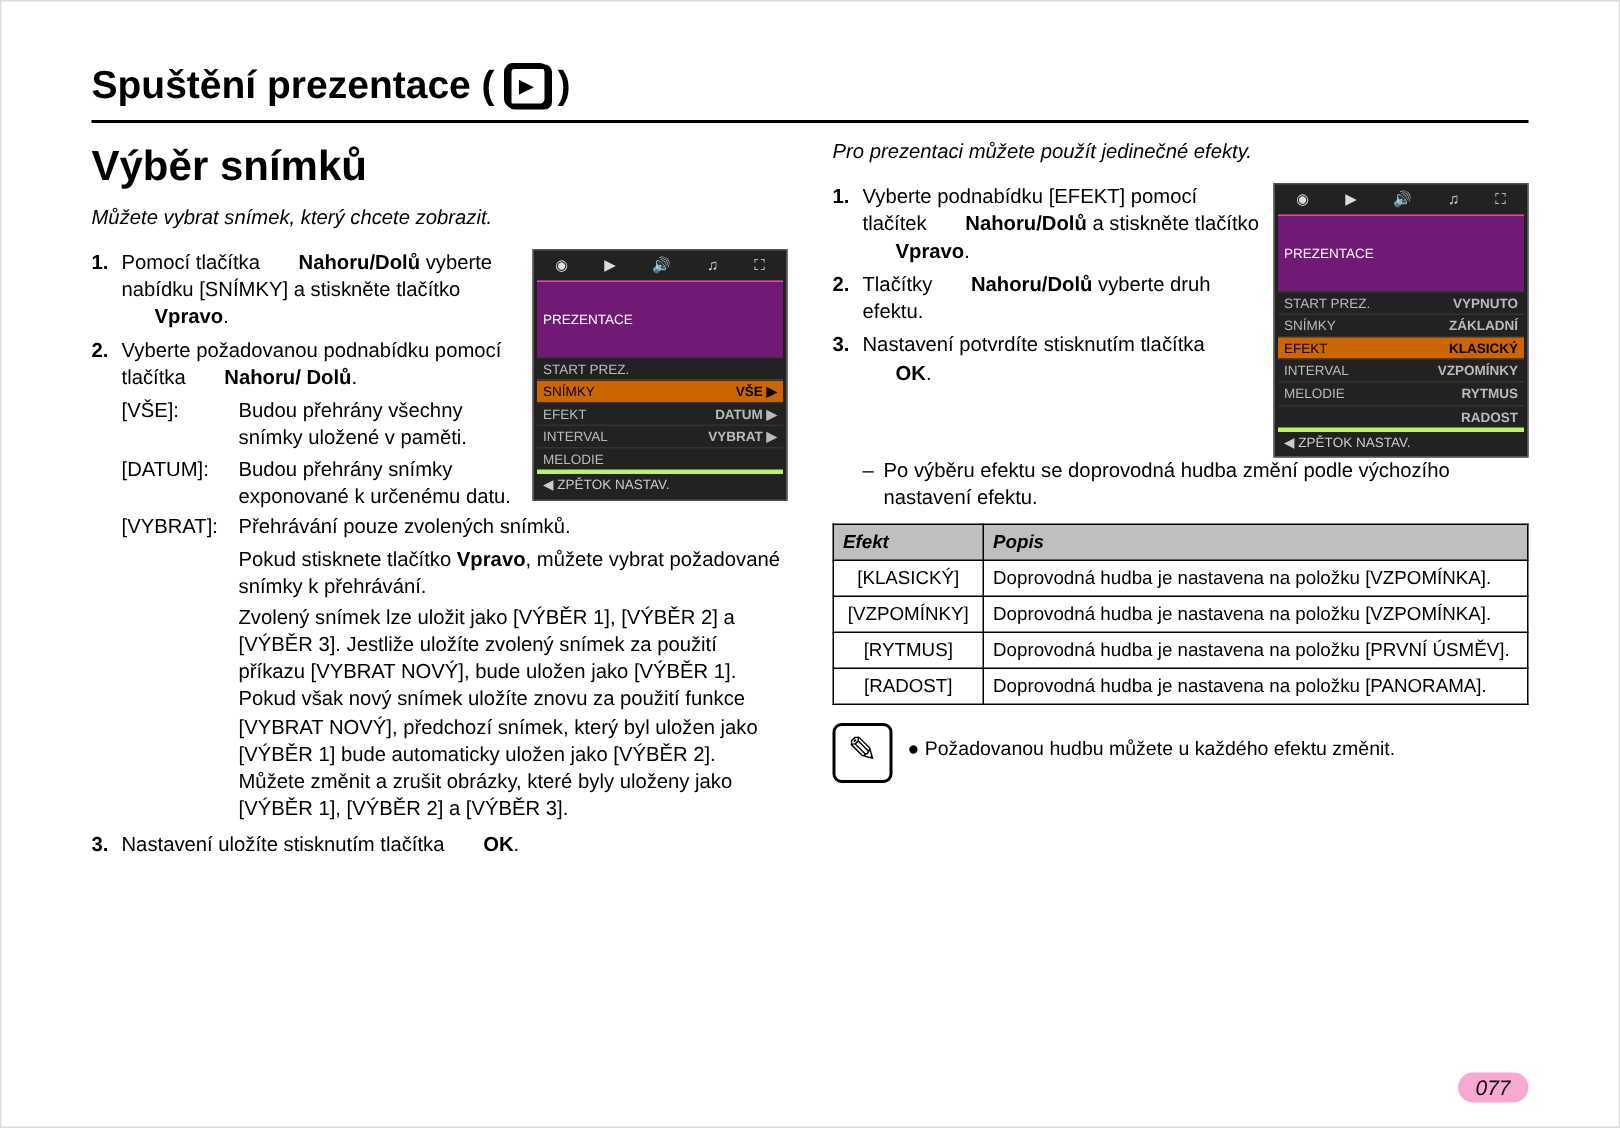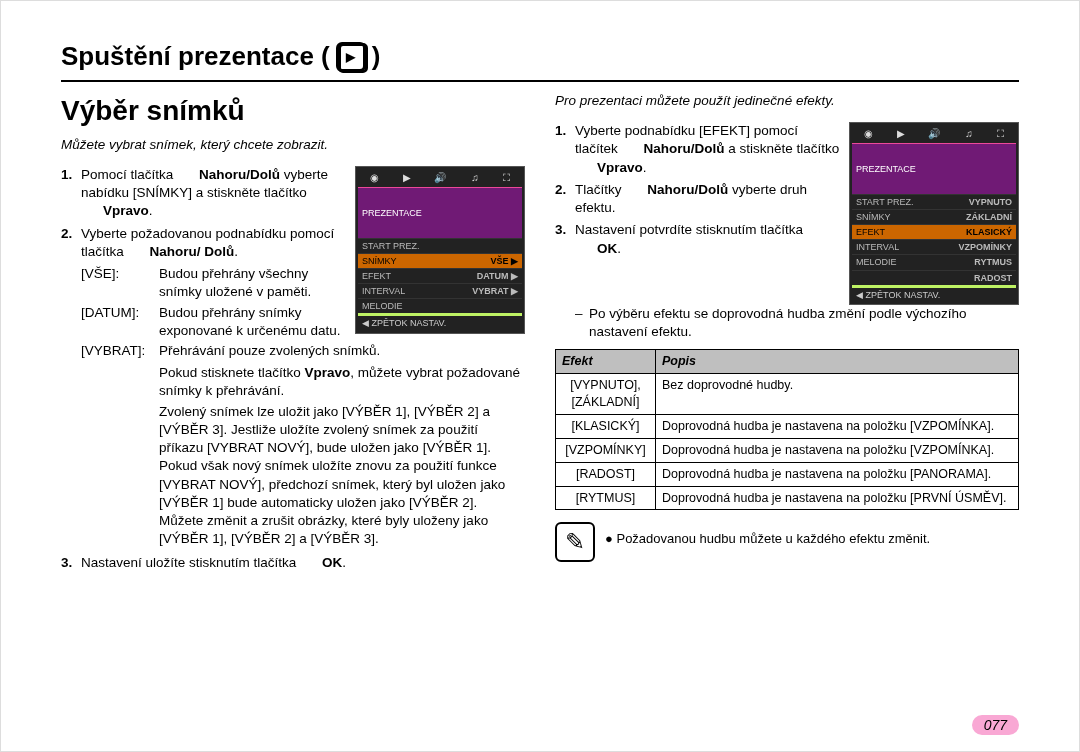--- a/index.html
+++ b/index.html
@@ -217,38 +217,34 @@
         <div>Po výběru efektu se doprovodná hudba změní podle výchozího nastavení efektu.</div>
       </div>
 
       <table class="efekt">
         <tbody>
             <tr>
           <th>Efekt</th>
           <th>Popis</th>
         </tr>
         <tr>
-              <td class="effect-col">[VYPNUTO], [ZÁKLADNÍ]</td>
-              <td>Bez doprovodné hudby.</td>
-            </tr>
-        <tr>
               <td class="effect-col">[KLASICKÝ]</td>
               <td>Doprovodná hudba je nastavena na položku [VZPOMÍNKA].</td>
             </tr>
         <tr>
               <td class="effect-col">[VZPOMÍNKY]</td>
               <td>Doprovodná hudba je nastavena na položku [VZPOMÍNKA].</td>
             </tr>
         <tr>
+              <td class="effect-col">[RYTMUS]</td>
+              <td>Doprovodná hudba je nastavena na položku [PRVNÍ ÚSMĚV].</td>
+            </tr>
+        <tr>
               <td class="effect-col">[RADOST]</td>
               <td>Doprovodná hudba je nastavena na položku [PANORAMA].</td>
-            </tr>
-        <tr>
-              <td class="effect-col">[RYTMUS]</td>
-              <td>Doprovodná hudba je nastavena na položku [PRVNÍ ÚSMĚV].</td>
             </tr>
       </tbody>
         </table>
 
       <div class="note-box">
         <div class="note-icon">✎</div>
         <div class="note-text">Požadovanou hudbu můžete u každého efektu změnit.</div>
       </div>
     </div>
 

